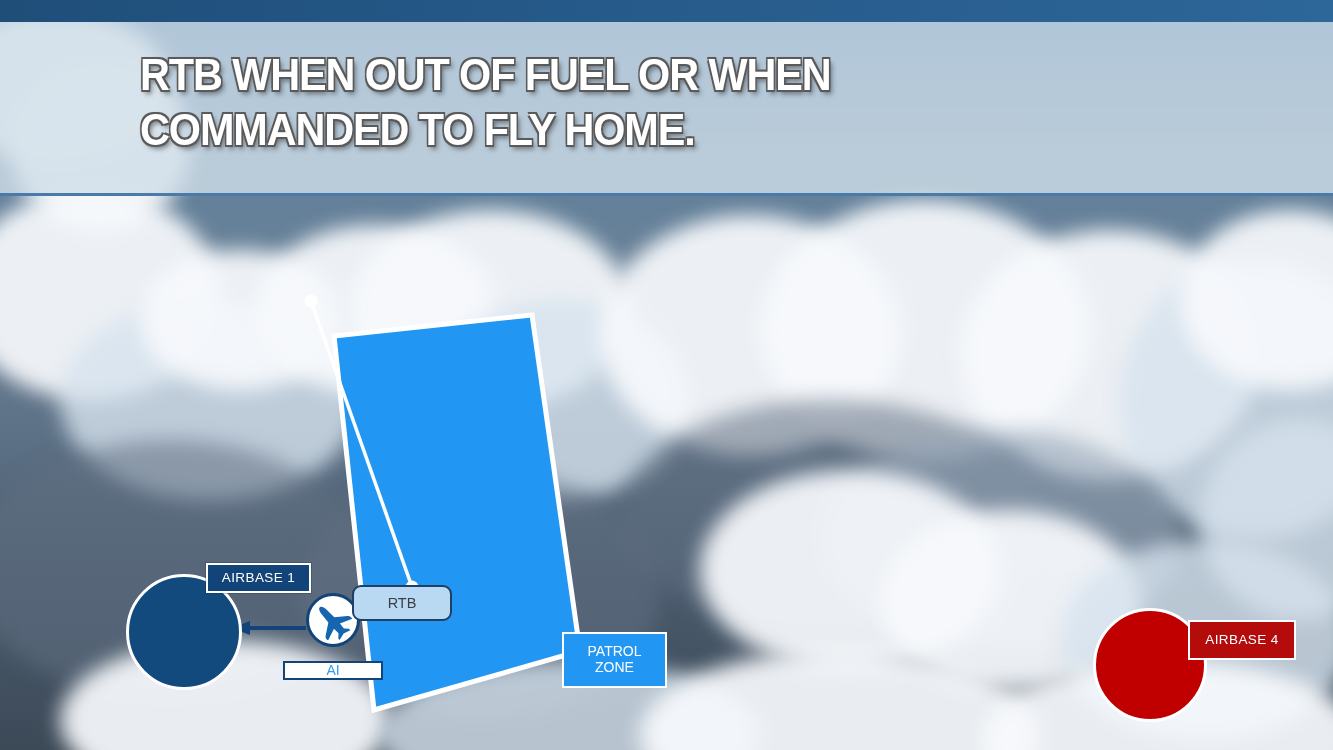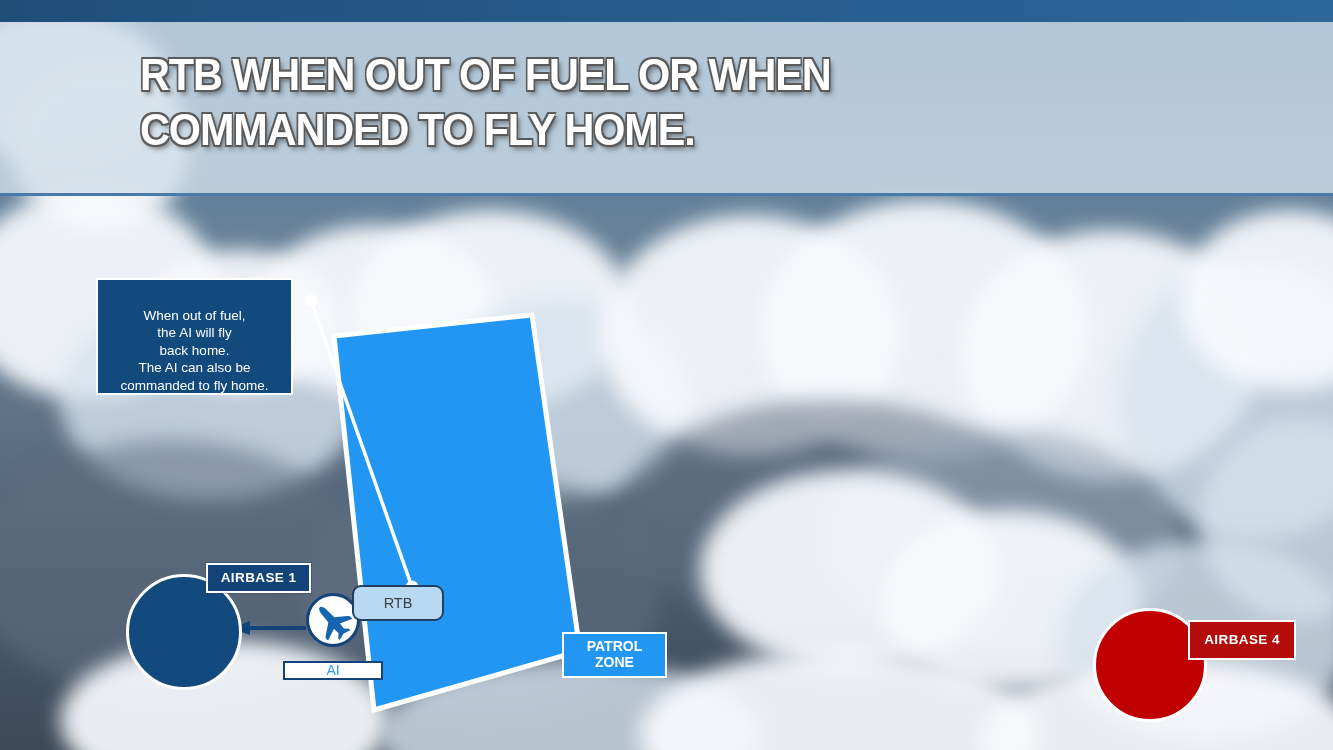--- a/index.html
+++ b/index.html
@@ -79,21 +79,21 @@
     text-align: center;
     padding-top: 9px;
     white-space: pre-line;
   }
 
   
   .lbl {
     position: absolute;
     display: flex; align-items: center; justify-content: center;
     text-align: center;
-    font-weight: bold;
+    font-weight: normal;
     line-height: 1.12;
   }
   .lbl-airbase1 {
     left: 206px; top: 563px; width: 105px; height: 30px;
     background: #12447a;
     border: 2.5px solid #ffffff;
     color: #ffffff;
     font-size: 13.5px;
     letter-spacing: 0.4px;
     box-shadow: 0 0 0 1px rgba(20,40,70,0.25);
@@ -108,29 +108,29 @@
   }
   .lbl-ai {
     left: 283px; top: 661px; width: 100px; height: 19px;
     background: #ffffff;
     border: 2.5px solid #12447a;
     color: #2f9ced;
     font-size: 14px;
     font-weight: normal;
   }
   .lbl-patrol {
-    left: 562px; top: 632px; width: 105px; height: 46px;
+    left: 562px; top: 632px; width: 105px; height: 56px;
     background: #2196f3;
     border: 2.5px solid #ffffff;
     color: #ffffff;
     font-size: 14px;
     white-space: pre-line;
   }
   .lbl-rtb {
-    left: 352px; top: 585px; width: 92px; height: 36px;
+    left: 352px; top: 585px; width: 100px; height: 36px;
     background: #b9d9f2;
     border: 2px solid #1f3f63;
     border-radius: 9px;
     color: #3a3f46;
     font-size: 14.5px;
     font-weight: normal;
   }
 
   
   .base-circle {
@@ -200,27 +200,20 @@
     <polygon id="zone-poly" points="334,336 532,315 580,651 374,710" fill="#2196f3" stroke="#ffffff" stroke-width="5"></polygon>
 
     <line x1="311" y1="301" x2="412" y2="587" stroke="#ffffff" stroke-width="3.5"></line>
     <circle cx="311" cy="301" r="6.5" fill="#ffffff"></circle>
     <circle cx="412" cy="587" r="6.5" fill="#ffffff"></circle>
 
     <line x1="306" y1="628" x2="247" y2="628" stroke="#12447a" stroke-width="4"></line>
     <polygon points="232,628 250,621 250,635" fill="#12447a"></polygon>
   </svg>
 
-  <div class="info-box">
-    <span>When out of fuel,
-the AI will fly
-back home.
-The AI can also be
-commanded to fly home.</span>
-  </div>
 
   <div class="base-circle circle-blue"></div>
   <div class="lbl lbl-airbase1">
     <span>AIRBASE 1</span>
   </div>
 
   <div class="base-circle circle-red"></div>
   <div class="lbl lbl-airbase4">
     <span>AIRBASE 4</span>
   </div>

